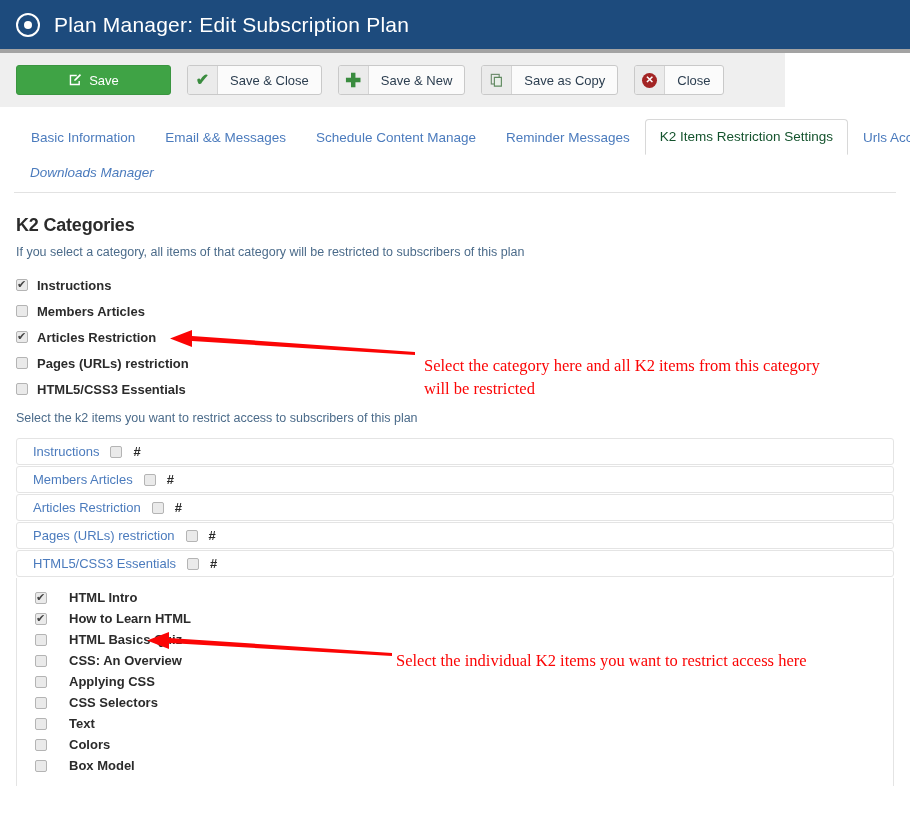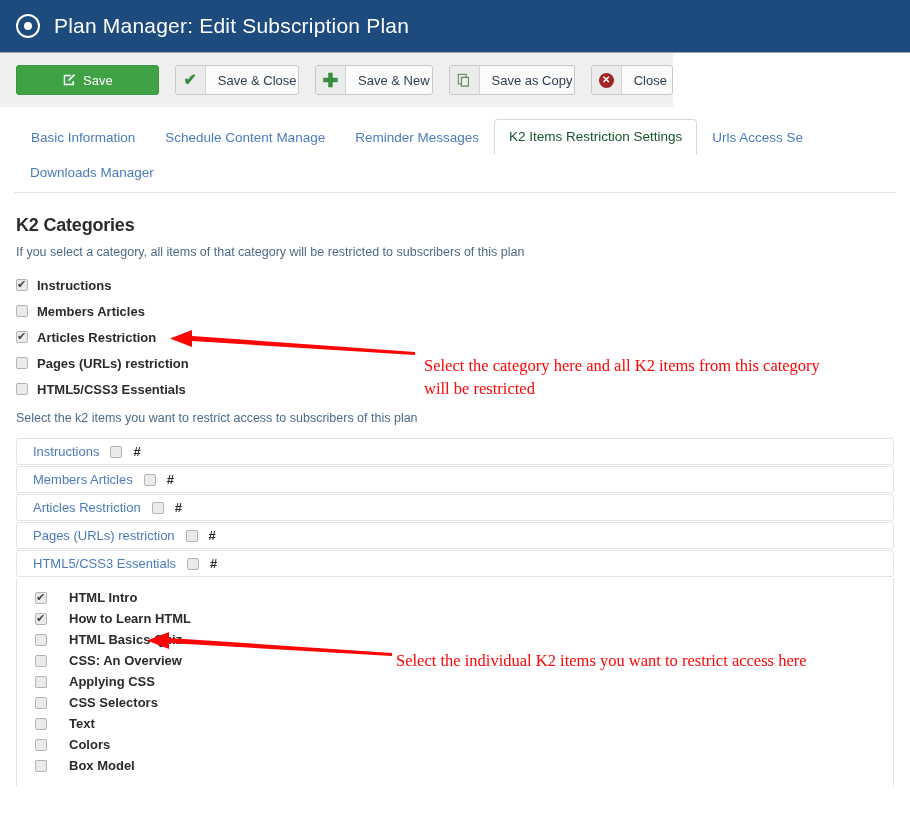--- a/index.html
+++ b/index.html
@@ -12,21 +12,21 @@
   }
   #app { position: relative; width: 910px; height: 827px; background:#fff; }
 
   
   .titlebar {
     height: 53px;
     background: #1d4b7d;
     display: flex;
     align-items: center;
     padding-left: 16px;
-    border-bottom: 1px solid #a3a3a3;
+    border-bottom: 4px solid #a3a3a3;
   }
   .title-icon {
     width: 24px; height: 24px;
     border: 2.5px solid #ffffff;
     border-radius: 50%;
     position: relative;
     flex: none;
     margin-right: 14px;
   }
   .title-icon::after {
@@ -38,21 +38,21 @@
   }
   .title-text {
     color: #ffffff;
     font-size: 21px;
     letter-spacing: .2px;
   }
 
   
   .toolbar {
     height: 54px;
-    width: 673px;
+    width: 785px;
     background: #efefef;
     display: flex;
     align-items: center;
     padding-left: 16px;
     gap: 16px;
   }
   .btn {
     display: flex;
     align-items: stretch;
     height: 30px;
@@ -123,20 +123,21 @@
     border-bottom: 1px solid #ffffff;
     border-radius: 4px 4px 0 0;
   }
   .tabrow2 { display:flex; padding-left: 16px; margin-top: 2px; }
   .tab2 {
     font-size: 13.5px;
     color: #4b7bbd;
     padding: 9px 14px;
     cursor: pointer;
     white-space: nowrap;
+    font-style: italic;
   }
   .tabs-rule {
     height: 1px;
     background: #e2e2e2;
     margin: 3px 14px 0 14px;
   }
 
   
   .content { padding: 0 16px; }
   h2.sec {
@@ -275,20 +276,21 @@
       <span class="ico">
           <span class="xcircle">✕</span>
         </span>
       <span class="lbl">Close</span>
     </div>
   </div>
 
   <div class="tabsbar">
     <div class="tabrow">
       <div class="tab">Basic Information</div>
+      <div class="tab">Email &amp;&amp; Messages</div>
       <div class="tab">Schedule Content Manage</div>
       <div class="tab">Reminder Messages</div>
       <div class="tab active">K2 Items Restriction Settings</div>
       <div class="tab">Urls Access Se</div>
     </div>
     <div class="tabrow2">
       <div class="tab2">Downloads Manager</div>
     </div>
     <div class="tabs-rule"></div>
   </div>

